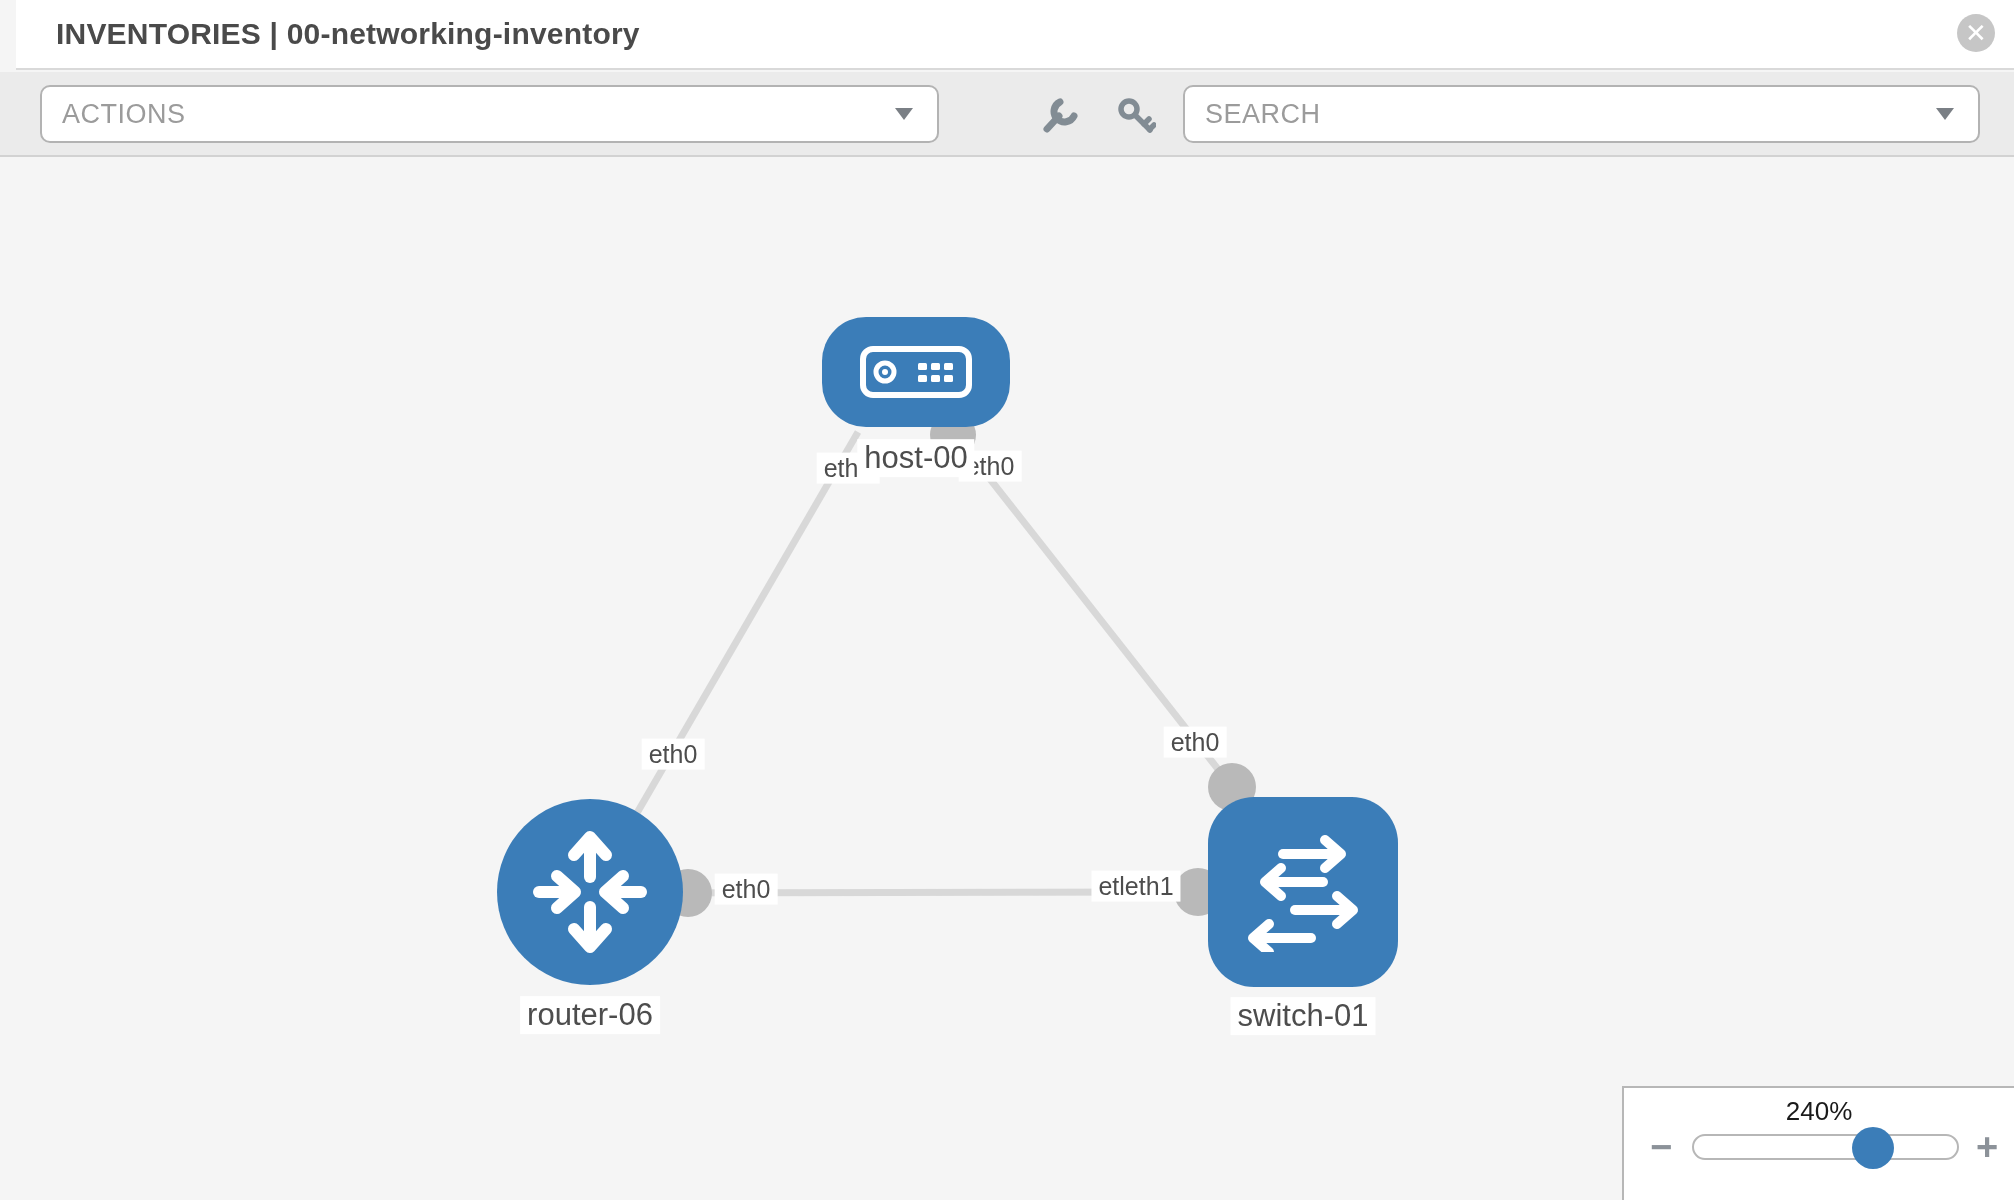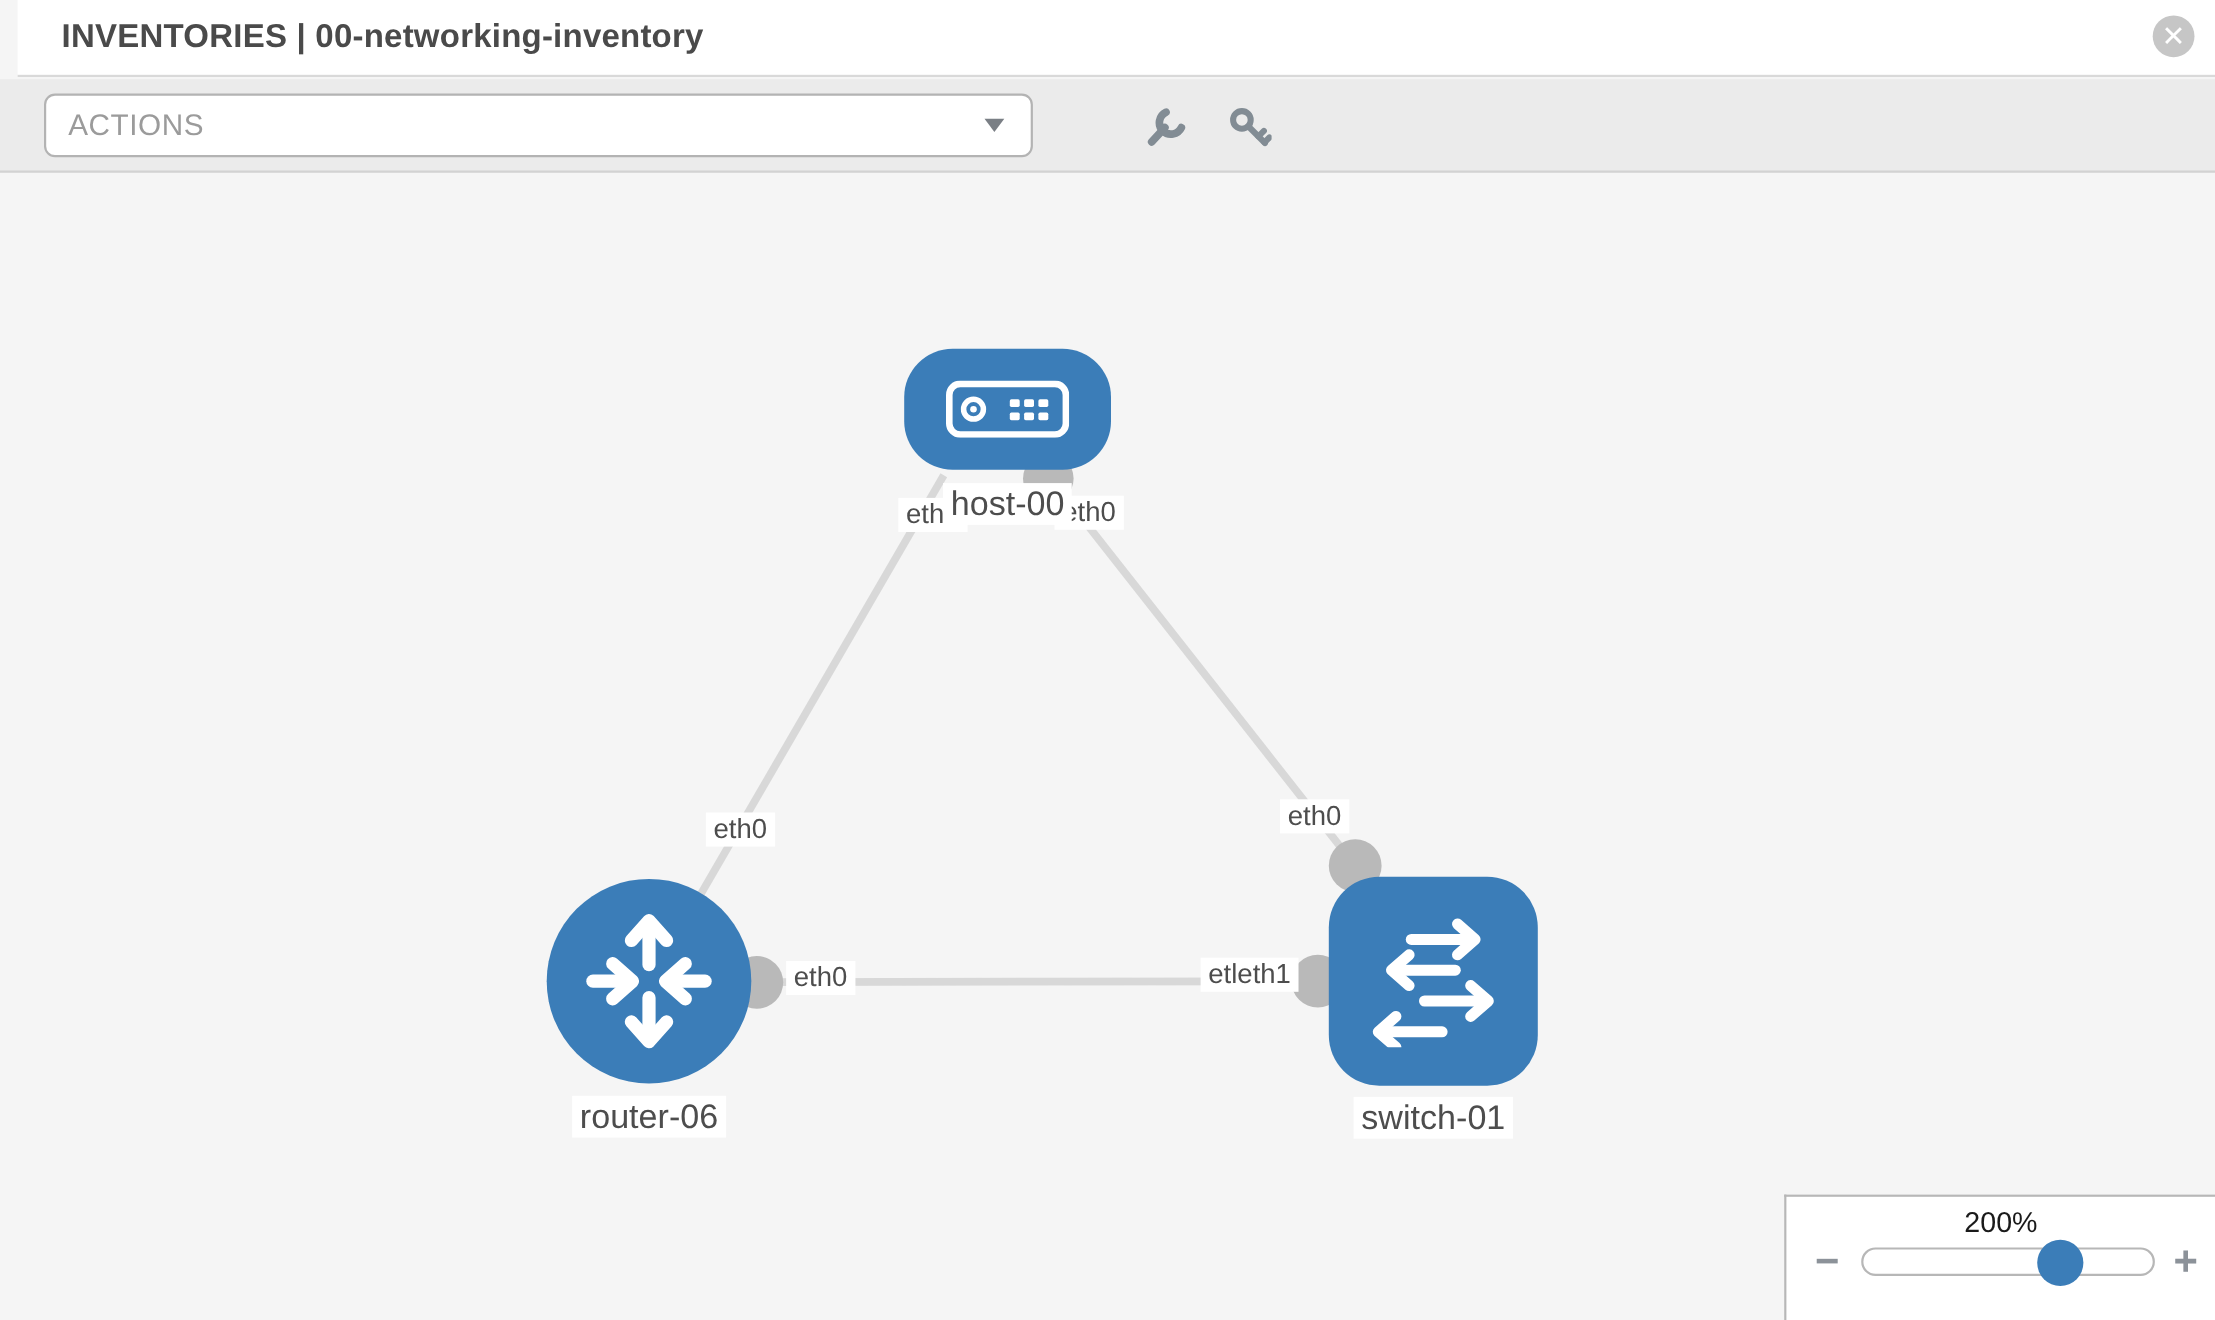--- a/index.html
+++ b/index.html
@@ -87,20 +87,24 @@
   </div>
   <div class="tool-icon key-pos">
     <svg viewBox="0 0 40 40">
       <circle cx="13" cy="13" r="8" stroke="#828c94" stroke-width="5.5" fill="none"></circle>
       <path d="M19 19 L34 34" stroke="#828c94" stroke-width="5.5" stroke-linecap="round" fill="none"></path>
       <path d="M28 28 L33 23" stroke="#828c94" stroke-width="5.5" stroke-linecap="round" fill="none"></path>
       <path d="M33.5 33.5 L38 29" stroke="#828c94" stroke-width="5.5" stroke-linecap="round" fill="none"></path>
     </svg>
   </div>
 
+  <div class="select-box search-box">
+    <span class="ph">SEARCH</span>
+    <span class="caret"></span>
+  </div>
 </div>
 
 <div class="canvas">
 
   <svg class="links-svg" width="2014" height="1041">
 
     <line x1="858" y1="273" x2="590" y2="735" stroke="#d8d8d8" stroke-width="7"></line>
     <line x1="953" y1="273" x2="1232" y2="628" stroke="#d8d8d8" stroke-width="7"></line>
     <line x1="590" y1="734" x2="1198" y2="733" stroke="#d8d8d8" stroke-width="7"></line>
 
@@ -160,19 +164,19 @@
   <div class="lbl iface-lbl" style="left:1195px; top:583px;">eth0</div>
   <div class="lbl iface-lbl" style="left:746px; top:730px;">eth0</div>
   <div class="lbl iface-lbl" style="left:1136px; top:727px;">etleth1</div>
 
   <div class="lbl node-lbl" style="left:916px; top:299px;">host-00</div>
   <div class="lbl node-lbl" style="left:590px; top:856px;">router-06</div>
   <div class="lbl node-lbl" style="left:1303px; top:857px;">switch-01</div>
 </div>
 
 <div class="zoom-panel">
-  <div class="zoom-level">200%</div>
+  <div class="zoom-level">240%</div>
   <div class="zoom-minus">−</div>
   <div class="zoom-track">
     <div class="zoom-thumb"></div>
   </div>
   <div class="zoom-plus">+</div>
 </div>
 
 </body></html>

